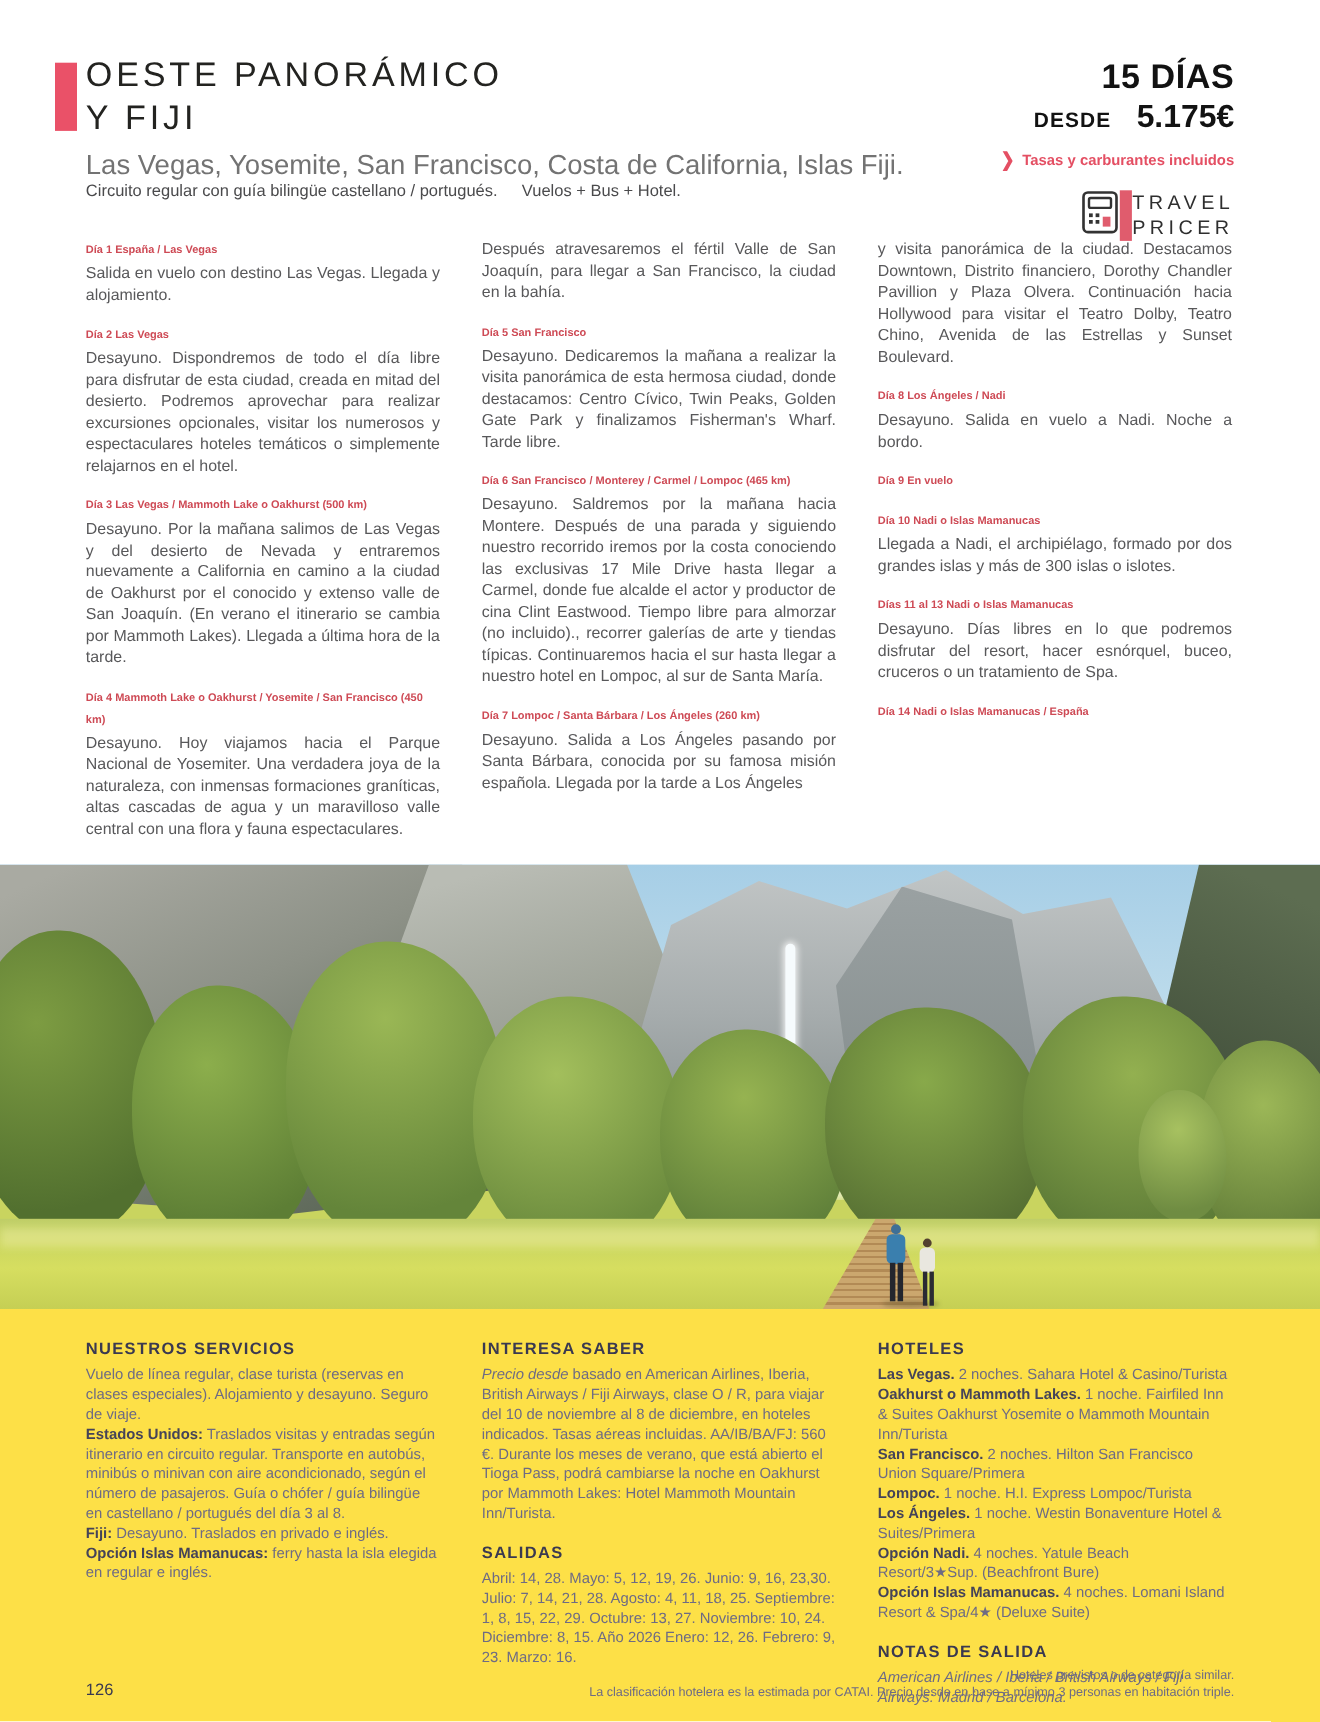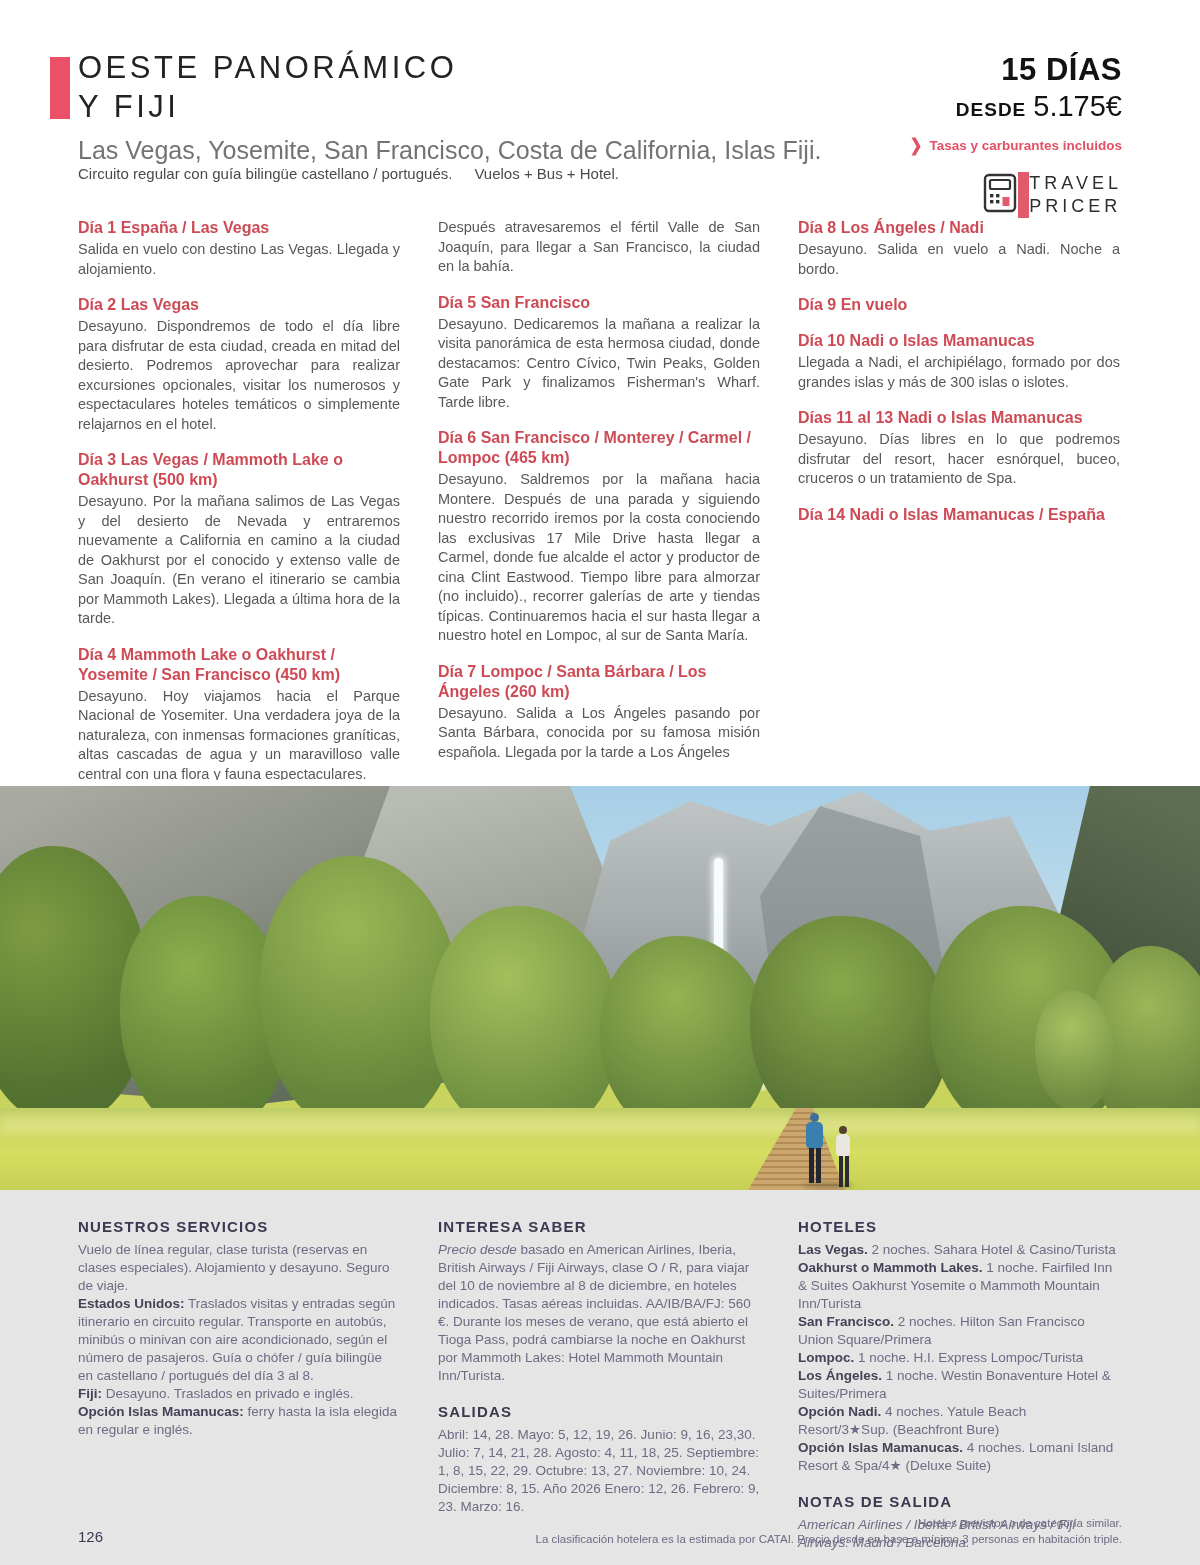--- a/index.html
+++ b/index.html
@@ -11,31 +11,31 @@
   .accent-bar{position:absolute;left:50px;top:57px;width:20px;height:62px;background:#ea5168;}
   .title{position:absolute;left:78px;top:48px;color:#232320;font-size:31px;font-weight:400;
          letter-spacing:3.5px;line-height:39px;}
   .subtitle{position:absolute;left:78px;top:136px;color:#737373;font-size:25px;}
   .tagline{position:absolute;left:78px;top:165px;color:#4a4a4c;font-size:15px;}
   .tagline .sep{display:inline-block;width:22px;}
   .right-block{position:absolute;top:52px;right:78px;text-align:right;}
   .duration{font-size:31px;font-weight:800;color:#121212;letter-spacing:.5px;}
   .price-row{margin-top:2px;color:#121212;}
   .price-row .desde{font-size:19px;font-weight:600;letter-spacing:1px;}
-  .price-row .price{font-size:29px;font-weight:400;margin-left:7px;}
+  .price-row .price{font-size:29px;font-weight:700;margin-left:23px;}
   .taxes{margin-top:13px;color:#e44f63;font-size:13.5px;font-weight:700;display:flex;justify-content:flex-end;align-items:center;gap:7px;}
   .taxes .chev{font-size:15px;font-weight:900;transform:scaleY(1.15);}
   .logo-row{margin-top:18px;display:flex;justify-content:flex-end;align-items:center;}
   .logo-bar{width:11px;height:46px;background:#e05c6d;}
   .logo-text{font-size:18px;letter-spacing:4px;color:#2e2e2e;font-weight:500;text-align:left;line-height:23px;}
   
   .itinerary{position:absolute;left:78px;top:218px;width:1044px;height:562px;display:flex;gap:38px;overflow:hidden;}
   .col{width:322px;flex:0 0 322px;}
   .day{margin-bottom:16px;}
-  .day h3{margin:0 0 2px 0;font-size:16px;line-height:20px;font-weight:700;color:#ce4a55;}
+  .day h3{margin:0 0 2px 0;font-size:10px;line-height:20px;font-weight:700;color:#ce4a55;}
   .day p, .cont{margin:0;font-size:14.5px;line-height:19.5px;text-align:justify;color:#58585a;}
   .cont{margin-bottom:16px;}
   
   .photo{position:absolute;left:0;top:786px;width:1200px;height:404px;overflow:hidden;
          background:linear-gradient(180deg,#a6cee6 0%,#bedcec 34%,#cfe7ef 50%,#c6d784 58%,#c9d45f 70%);}
   .photo *{position:absolute;}
   .mtn-left{left:0;top:0;width:620px;height:320px;
      background:linear-gradient(155deg,#a9aaa2 5%,#8d9187 35%,#6c7568 62%,#55614f 85%);
      clip-path:polygon(0 0,420px 0,520px 90px,570px 200px,500px 290px,260px 318px,0 300px);}
   .mtn-left2{left:330px;top:0;width:330px;height:280px;
@@ -74,21 +74,21 @@
   .p1-head{left:810px;top:327px;width:9px;height:9px;border-radius:50%;background:#3e6f96;}
   .p1-body{left:806px;top:336px;width:17px;height:27px;border-radius:5px;background:#3a7fae;}
   .p1-legA{left:809px;top:362px;width:4.5px;height:35px;background:#23262e;}
   .p1-legB{left:816px;top:362px;width:4.5px;height:35px;background:#23262e;}
   .p2-head{left:839px;top:340px;width:8px;height:8px;border-radius:50%;background:#53412f;}
   .p2-body{left:836px;top:348px;width:14px;height:23px;border-radius:5px;background:#e9e7df;}
   .p2-legA{left:839px;top:370px;width:4px;height:31px;background:#2b2b33;}
   .p2-legB{left:845px;top:370px;width:4px;height:31px;background:#2b2b33;}
   .pshadow{left:802px;top:396px;width:52px;height:7px;border-radius:50%;background:rgba(90,80,40,.35);filter:blur(2px);}
   
-  .panel{position:absolute;left:0;top:1190px;width:1200px;height:375px;background:#e5e5e5;}
+  .panel{position:absolute;left:0;top:1190px;width:1200px;height:375px;background:#fde047;}
   .panel-cols{position:absolute;left:78px;top:28px;width:1044px;display:flex;gap:38px;}
   .pcol{width:322px;flex:0 0 322px;}
   .pcol h4{margin:0 0 6px 0;font-size:15px;font-weight:700;letter-spacing:1.2px;color:#3a3950;}
   .pcol .gap{height:18px;}
   .pcol p{margin:0;font-size:13.5px;line-height:18px;color:#6e6b84;text-align:left;}
   .pcol .b{font-weight:700;color:#454358;}
   .pcol .i{font-style:italic;}
   .page-num{position:absolute;left:78px;bottom:20px;font-size:15px;color:#3a3950;}
   .foot-right{position:absolute;right:78px;bottom:18px;text-align:right;font-size:11.5px;line-height:16px;color:#6e6b84;}
 </style>
@@ -162,20 +162,21 @@
     <div class="day">
         <h3>Día 6 San Francisco / Monterey / Carmel / Lompoc (465 km)</h3>
         <p>Desayuno. Saldremos por la mañana hacia Montere. Después de una parada y siguiendo nuestro recorrido iremos por la costa conociendo las exclusivas 17 Mile Drive hasta llegar a Carmel, donde fue alcalde el actor y productor de cina Clint Eastwood. Tiempo libre para almorzar (no incluido)., recorrer galerías de arte y tiendas típicas. Continuaremos hacia el sur hasta llegar a nuestro hotel en Lompoc, al sur de Santa María.</p>
       </div>
     <div class="day">
         <h3>Día 7 Lompoc / Santa Bárbara / Los Ángeles (260 km)</h3>
         <p>Desayuno. Salida a Los Ángeles pasando por Santa Bárbara, conocida por su famosa misión española. Llegada por la tarde a Los Ángeles</p>
       </div>
   </div>
   <div class="col">
+    <p class="cont">y visita panorámica de la ciudad. Destacamos Downtown, Distrito financiero, Dorothy Chandler Pavillion y Plaza Olvera. Continuación hacia Hollywood para visitar el Teatro Dolby, Teatro Chino, Avenida de las Estrellas y Sunset Boulevard.</p>
     <div class="day">
         <h3>Día 8 Los Ángeles / Nadi</h3>
         <p>Desayuno. Salida en vuelo a Nadi. Noche a bordo.</p>
       </div>
     <div class="day">
         <h3>Día 9 En vuelo</h3>
       </div>
     <div class="day">
         <h3>Día 10 Nadi o Islas Mamanucas</h3>
         <p>Llegada a Nadi, el archipiélago, formado por dos grandes islas y más de 300 islas o islotes.</p>

